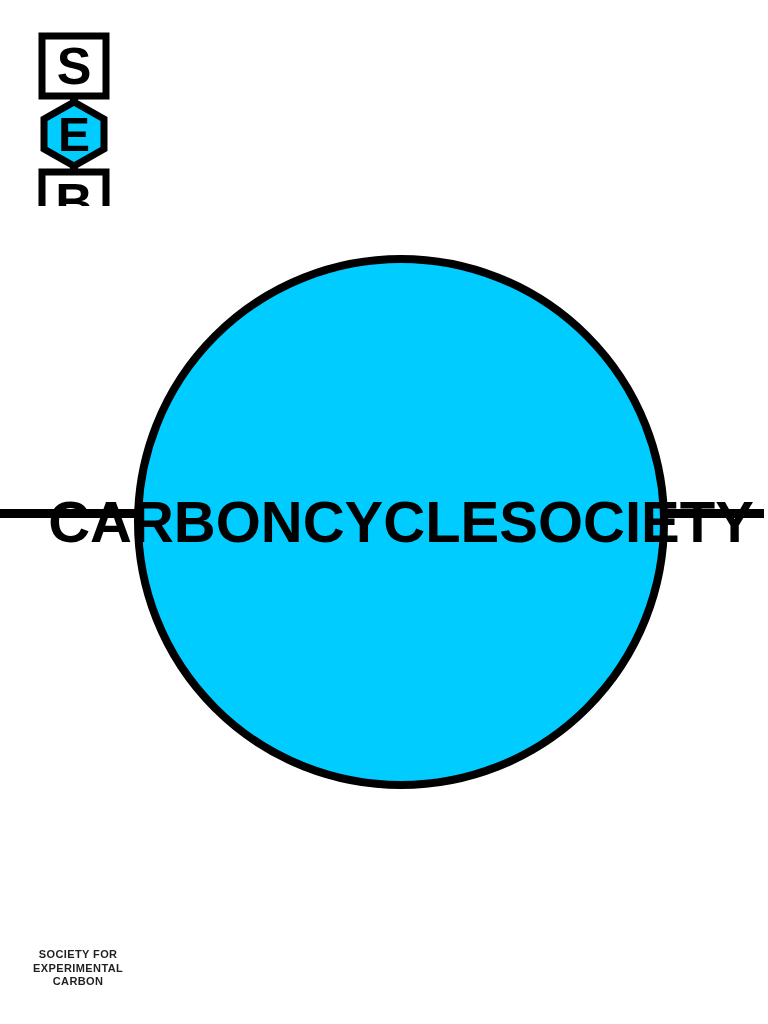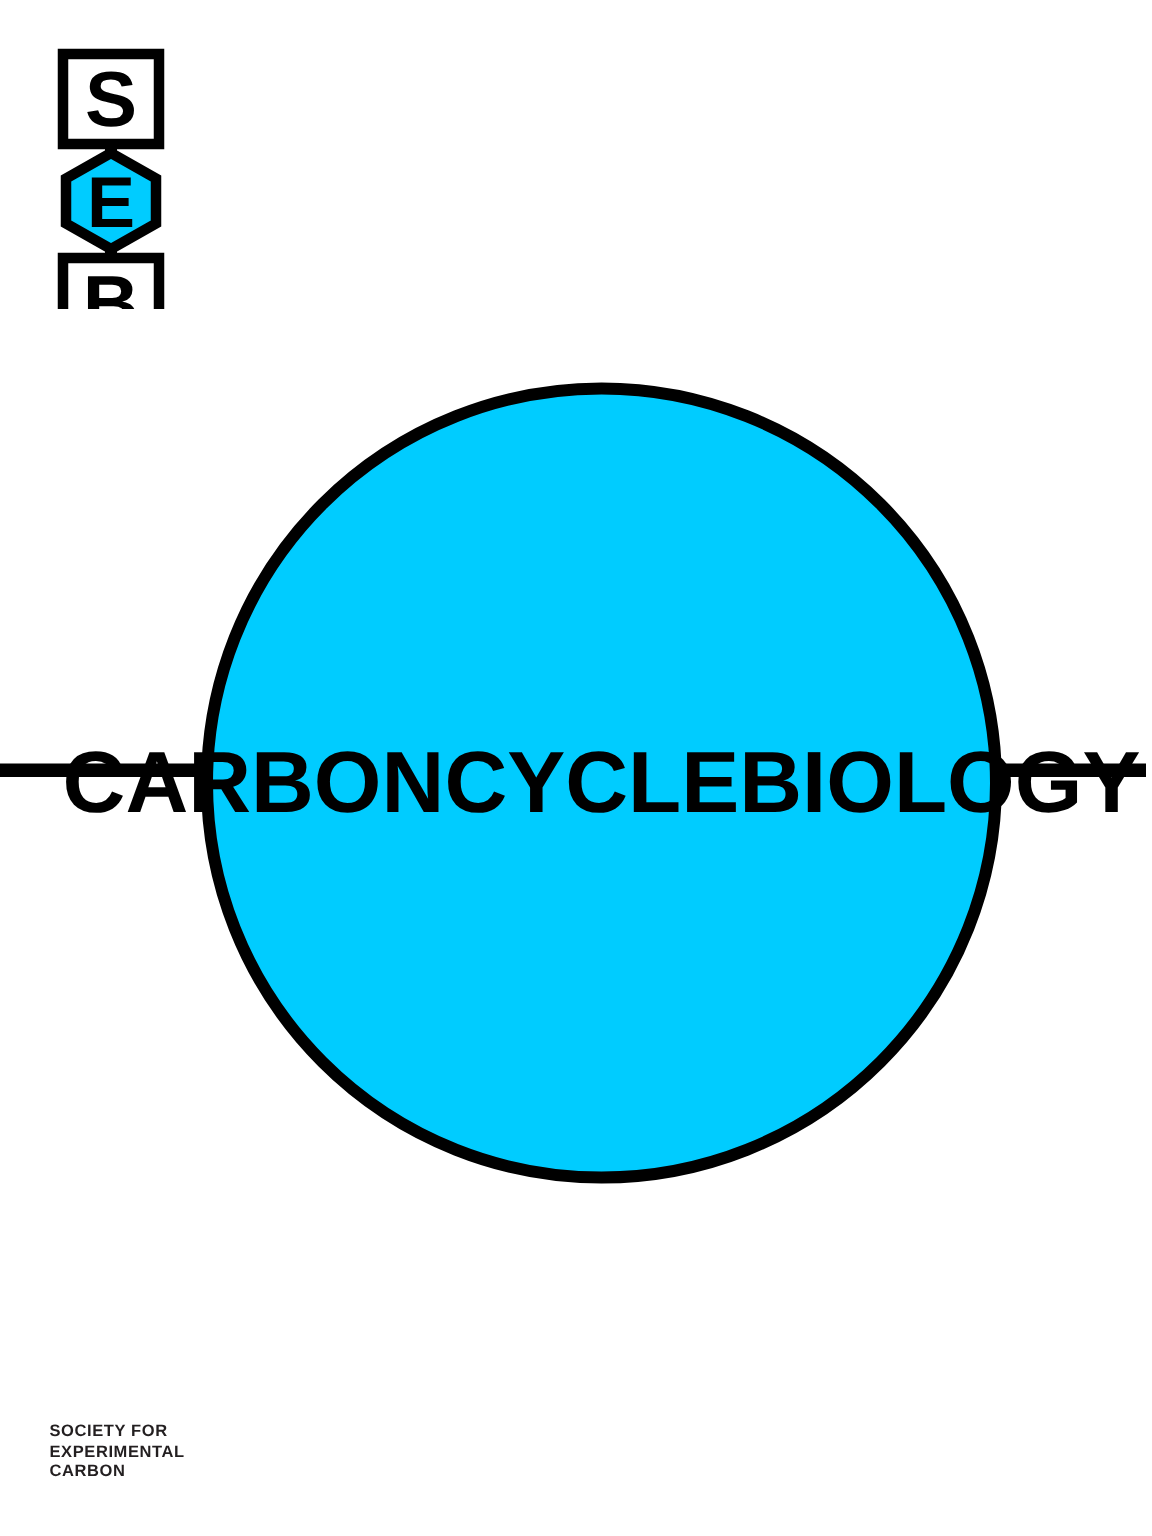--- a/index.html
+++ b/index.html
@@ -90,20 +90,21 @@
   
   .footer-mark {
     position: absolute;
     left: 33px;
     top: 948px;
     color: #231f20;
     font-size: 11px;
     font-weight: bold;
     line-height: 13.5px;
     letter-spacing: 0.4px;
+    text-align: center;
   }
   .footer-mark div { white-space: nowrap; }
 </style>
 </head>
 <body>
 
 <div class="page">
 
   <div class="seb-logo">
     <svg width="76" height="174" viewBox="0 0 76 174" xmlns="http://www.w3.org/2000/svg">
@@ -123,21 +124,21 @@
     </svg>
   </div>
 
   <div class="badge-wrap">
     <div class="rule-left"></div>
     <div class="rule-right"></div>
     <div class="circle"></div>
     <div class="circle-text">
       <div class="tline">CARBON</div>
       <div class="tline">CYCLE</div>
-      <div class="tline">BIOLOGY</div>
+      <div class="tline">SOCIETY</div>
     </div>
   </div>
 
   <div class="footer-mark">
     <div>SOCIETY FOR</div>
     <div>EXPERIMENTAL</div>
     <div>CARBON</div>
   </div>
 
 </div>

